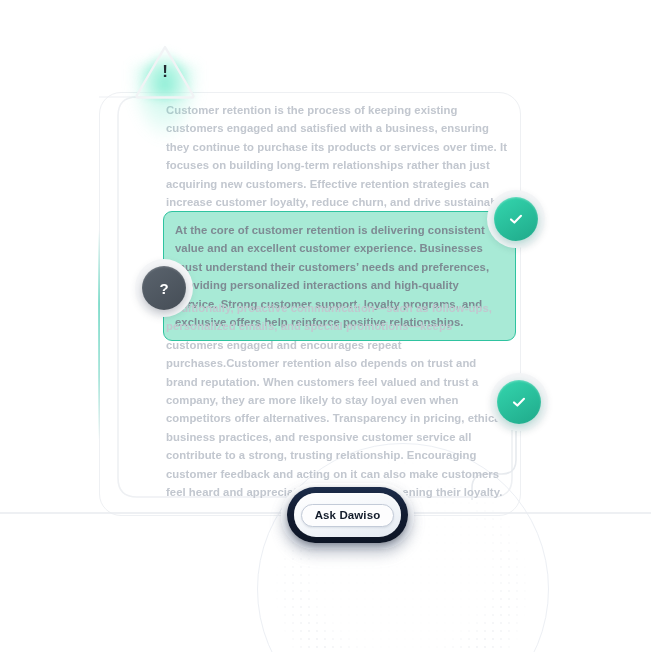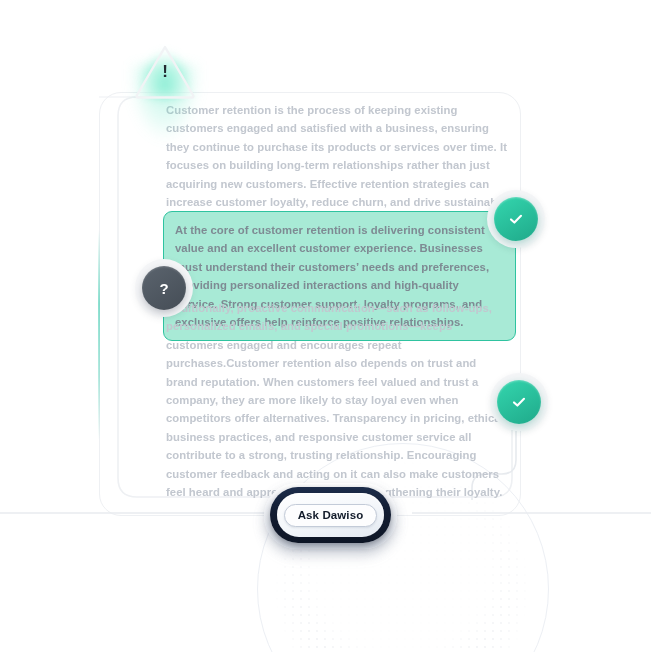--- a/index.html
+++ b/index.html
@@ -121,21 +121,21 @@
     width:44px;height:44px;border-radius:50%;
     background:linear-gradient(150deg,#34d6ae 0%,#1fa98a 100%);
     display:flex;align-items:center;justify-content:center;
     box-shadow:inset 0 1px 2px rgba(255,255,255,.3), 0 3px 8px rgba(20,140,115,.3);
   }
   .chk .dot svg{display:block;}
   .chk1{left:487px;top:190px;}
   .chk2{left:490px;top:373px;}
 
   
-  .askwrap{position:absolute;left:264px;top:483px;width:133px;height:72px;}
+  .askwrap{position:absolute;left:281px;top:483px;width:133px;height:72px;}
   .ask-shadow{
     position:absolute;left:2px;top:8px;width:129px;height:64px;
     border-radius:36px;
     background:rgba(120,130,150,.16);
     filter:blur(7px);
   }
   .ask-ring-outer{
     position:absolute;left:0;top:0;width:133px;height:66px;
     border-radius:34px;
     background:linear-gradient(180deg,#ffffff 0%,#e9ecf1 60%,#d8dde5 100%);

